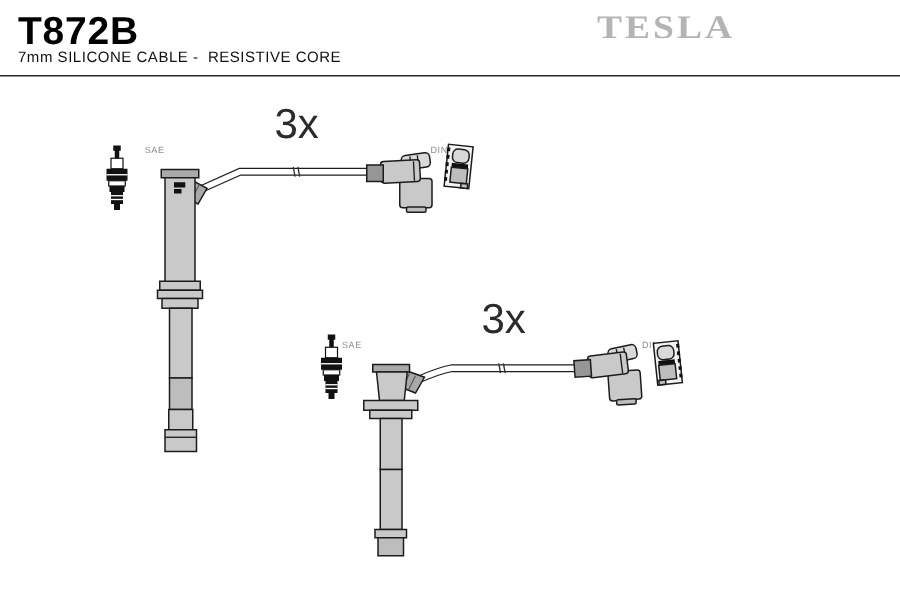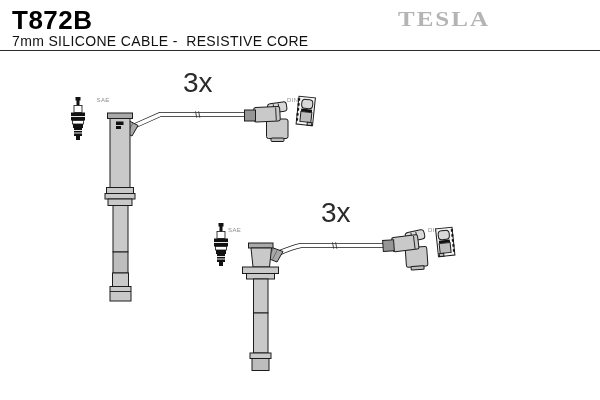--- a/index.html
+++ b/index.html
@@ -5,21 +5,21 @@
   :root{
     --background:#ffffff; --brand-gray:#b4b4b4; --part-fill:#c9c9c9;
     --part-fill-dark:#a9a9a9; --ferrule-gray:#969696; --outline:#1c1c1c;
     --small-label-gray:#8c8c8c; --quantity-text:#2b2b2b;
   }
   html,body{margin:0;padding:0;}
   .page{position:relative;width:600px;height:400px;background:var(--background);
         overflow:hidden;font-family:"Liberation Sans",sans-serif;}
   .part-number{position:absolute;left:12px;top:5px;font-size:26px;font-weight:bold;
         color:#000;letter-spacing:0.5px;}
-  .subtitle{position:absolute;left:12px;top:33px;font-size:14px;color:#111;
+  .subtitle{position:absolute;left:12px;top:33px;font-size:10px;color:#111;
         letter-spacing:0.35px;white-space:pre;text-align:right;}
   .tesla-logo{position:absolute;left:398px;top:7px;font-family:"Liberation Serif",serif;
         font-weight:bold;font-size:25px;color:var(--brand-gray);letter-spacing:2px;
         transform:scaleY(0.88);transform-origin:top left;}
   .header-rule{position:absolute;left:0;top:50px;width:600px;height:1px;
         background:#2a2a2a;}
   svg{position:absolute;left:0;top:0;}
   .fill{fill:var(--part-fill);stroke:var(--outline);stroke-width:1;}
   .fillD{fill:var(--part-fill-dark);stroke:var(--outline);stroke-width:1;}
   .fillD2{fill:#bdbdbd;stroke:var(--outline);stroke-width:1;}

